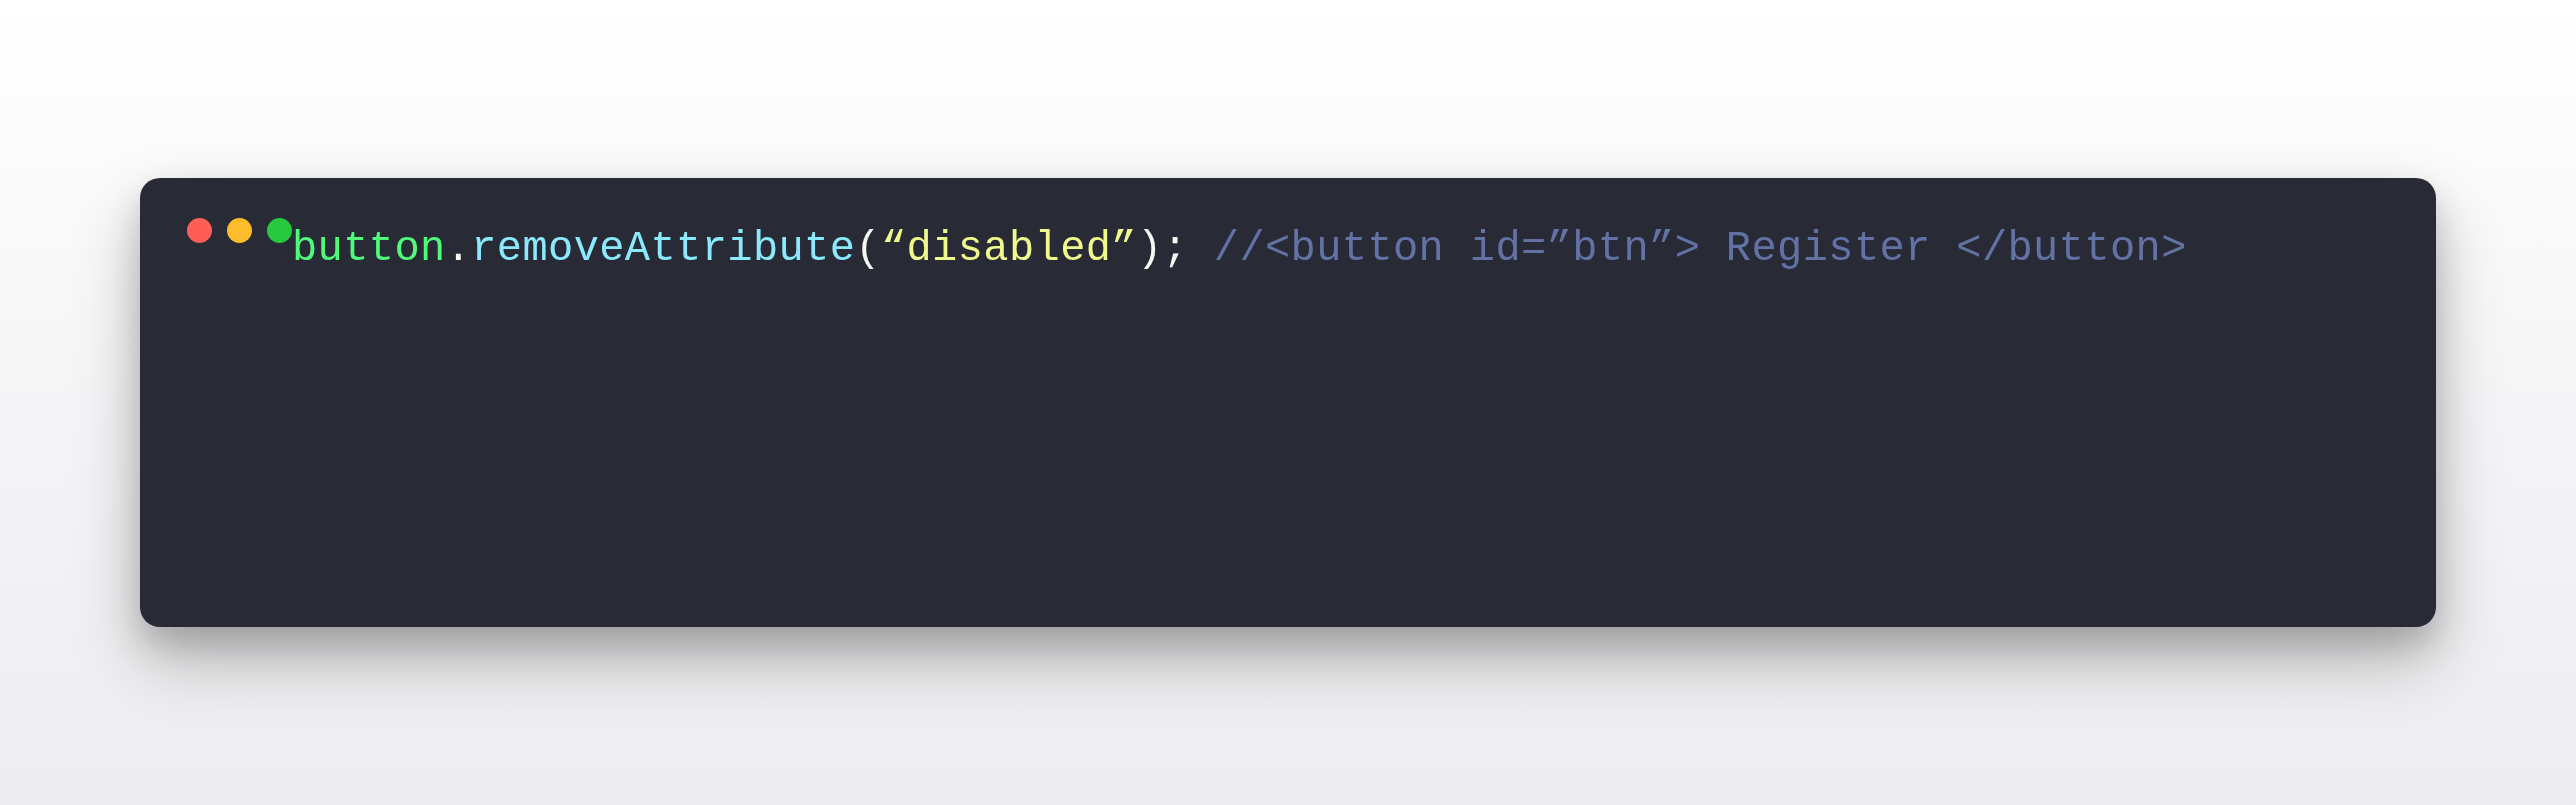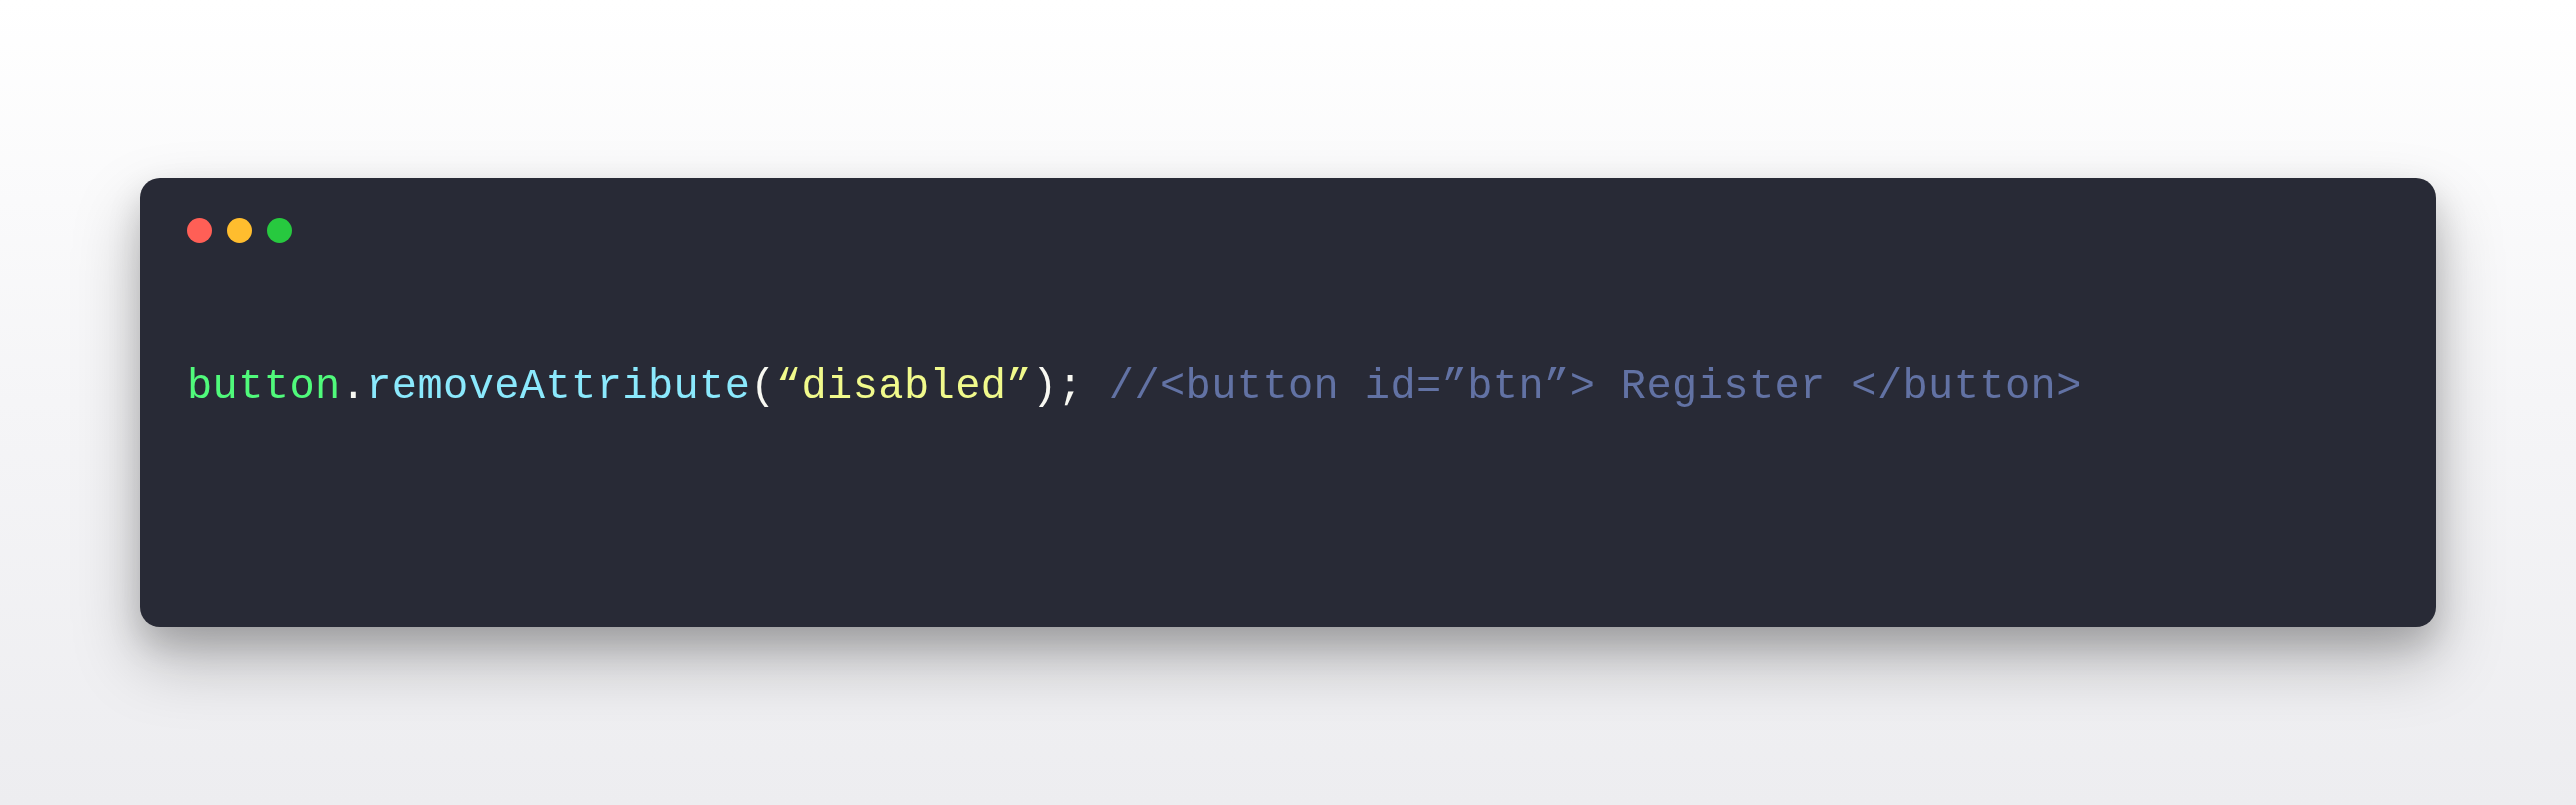--- a/index.html
+++ b/index.html
@@ -19,22 +19,21 @@
     }
     
     .code-window {
       width: 2296px;
       height: 449px;
       background: #282a36;
       border-radius: 20px;
       box-shadow: 0 33px 67px rgba(0, 0, 0, 0.25), 0 16.6px 33px rgba(0, 0, 0, 0.15);
       padding: 40px 47px;
       display: flex;
-      flex-direction: column;
-      gap: 40px;
+      flex-direction: row;
     }
     
     .window-controls {
       display: flex;
       gap: 15px;
       margin-bottom: 73px;
     }
     
     .window-dot {
       width: 25px;

